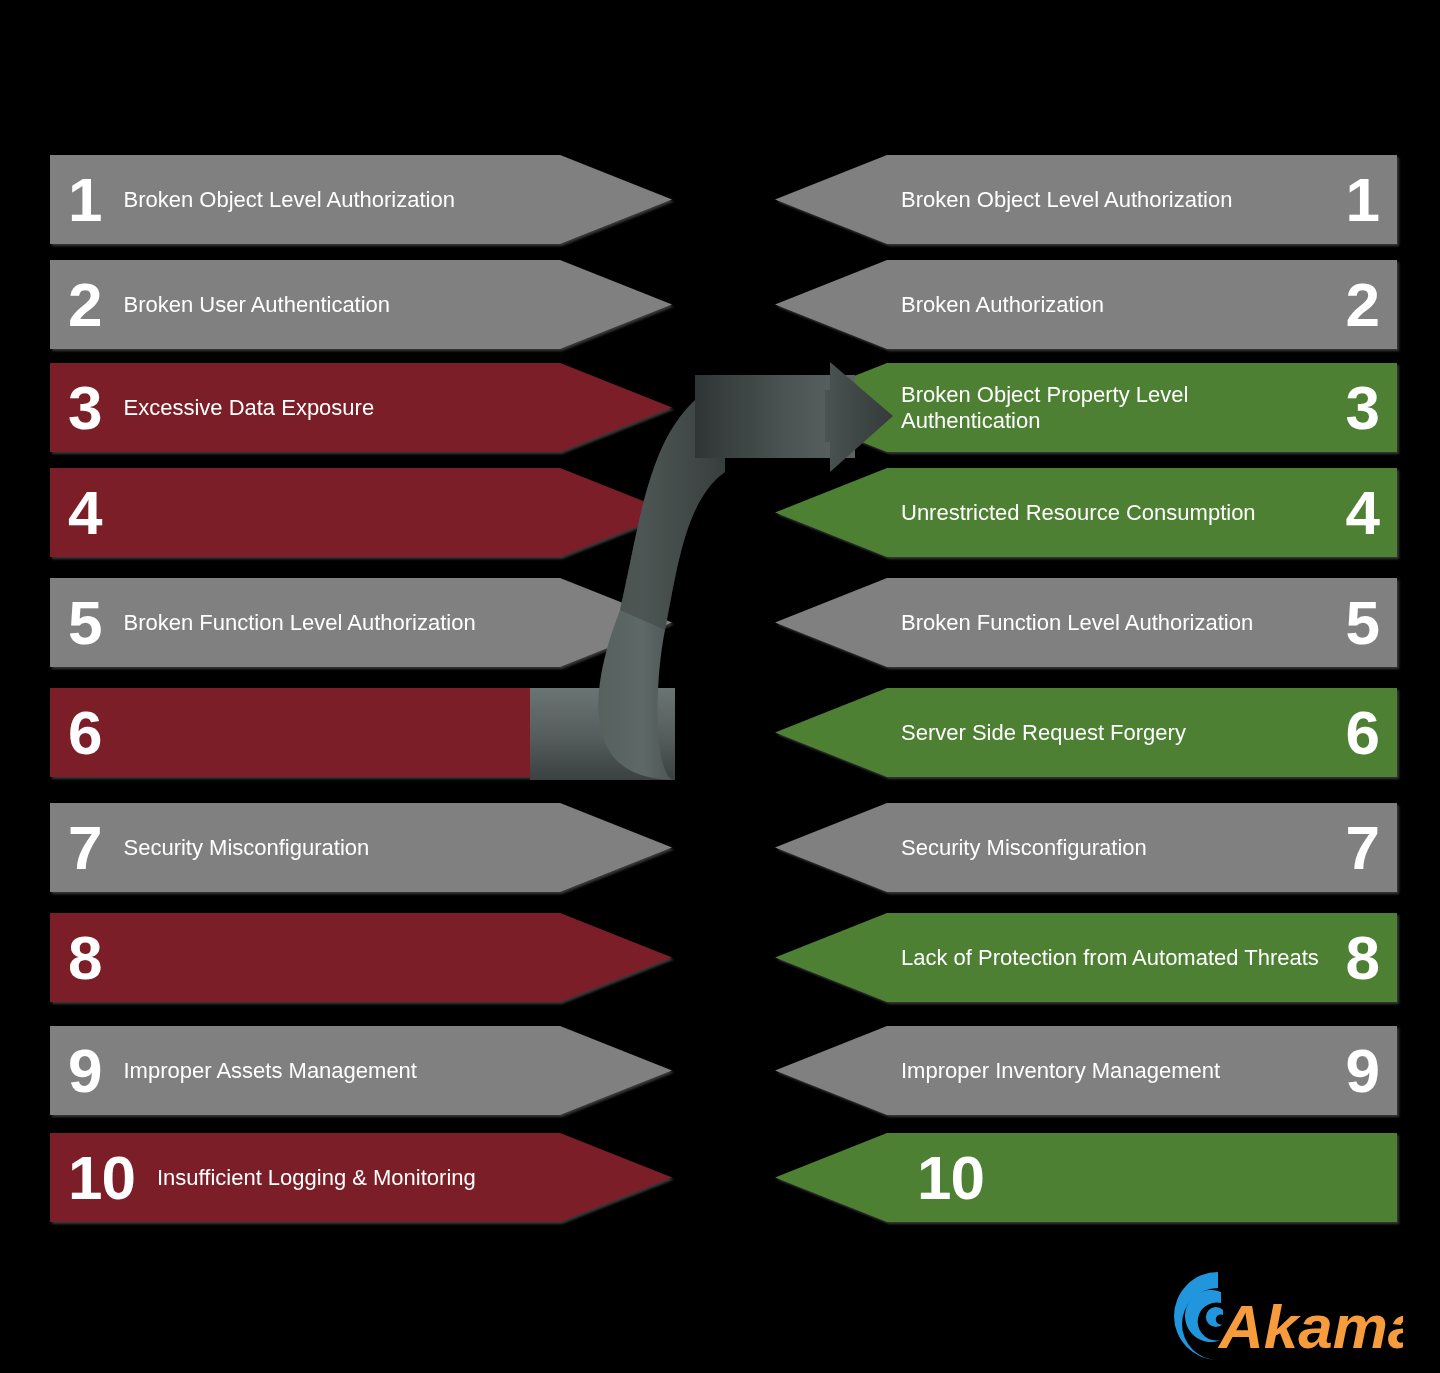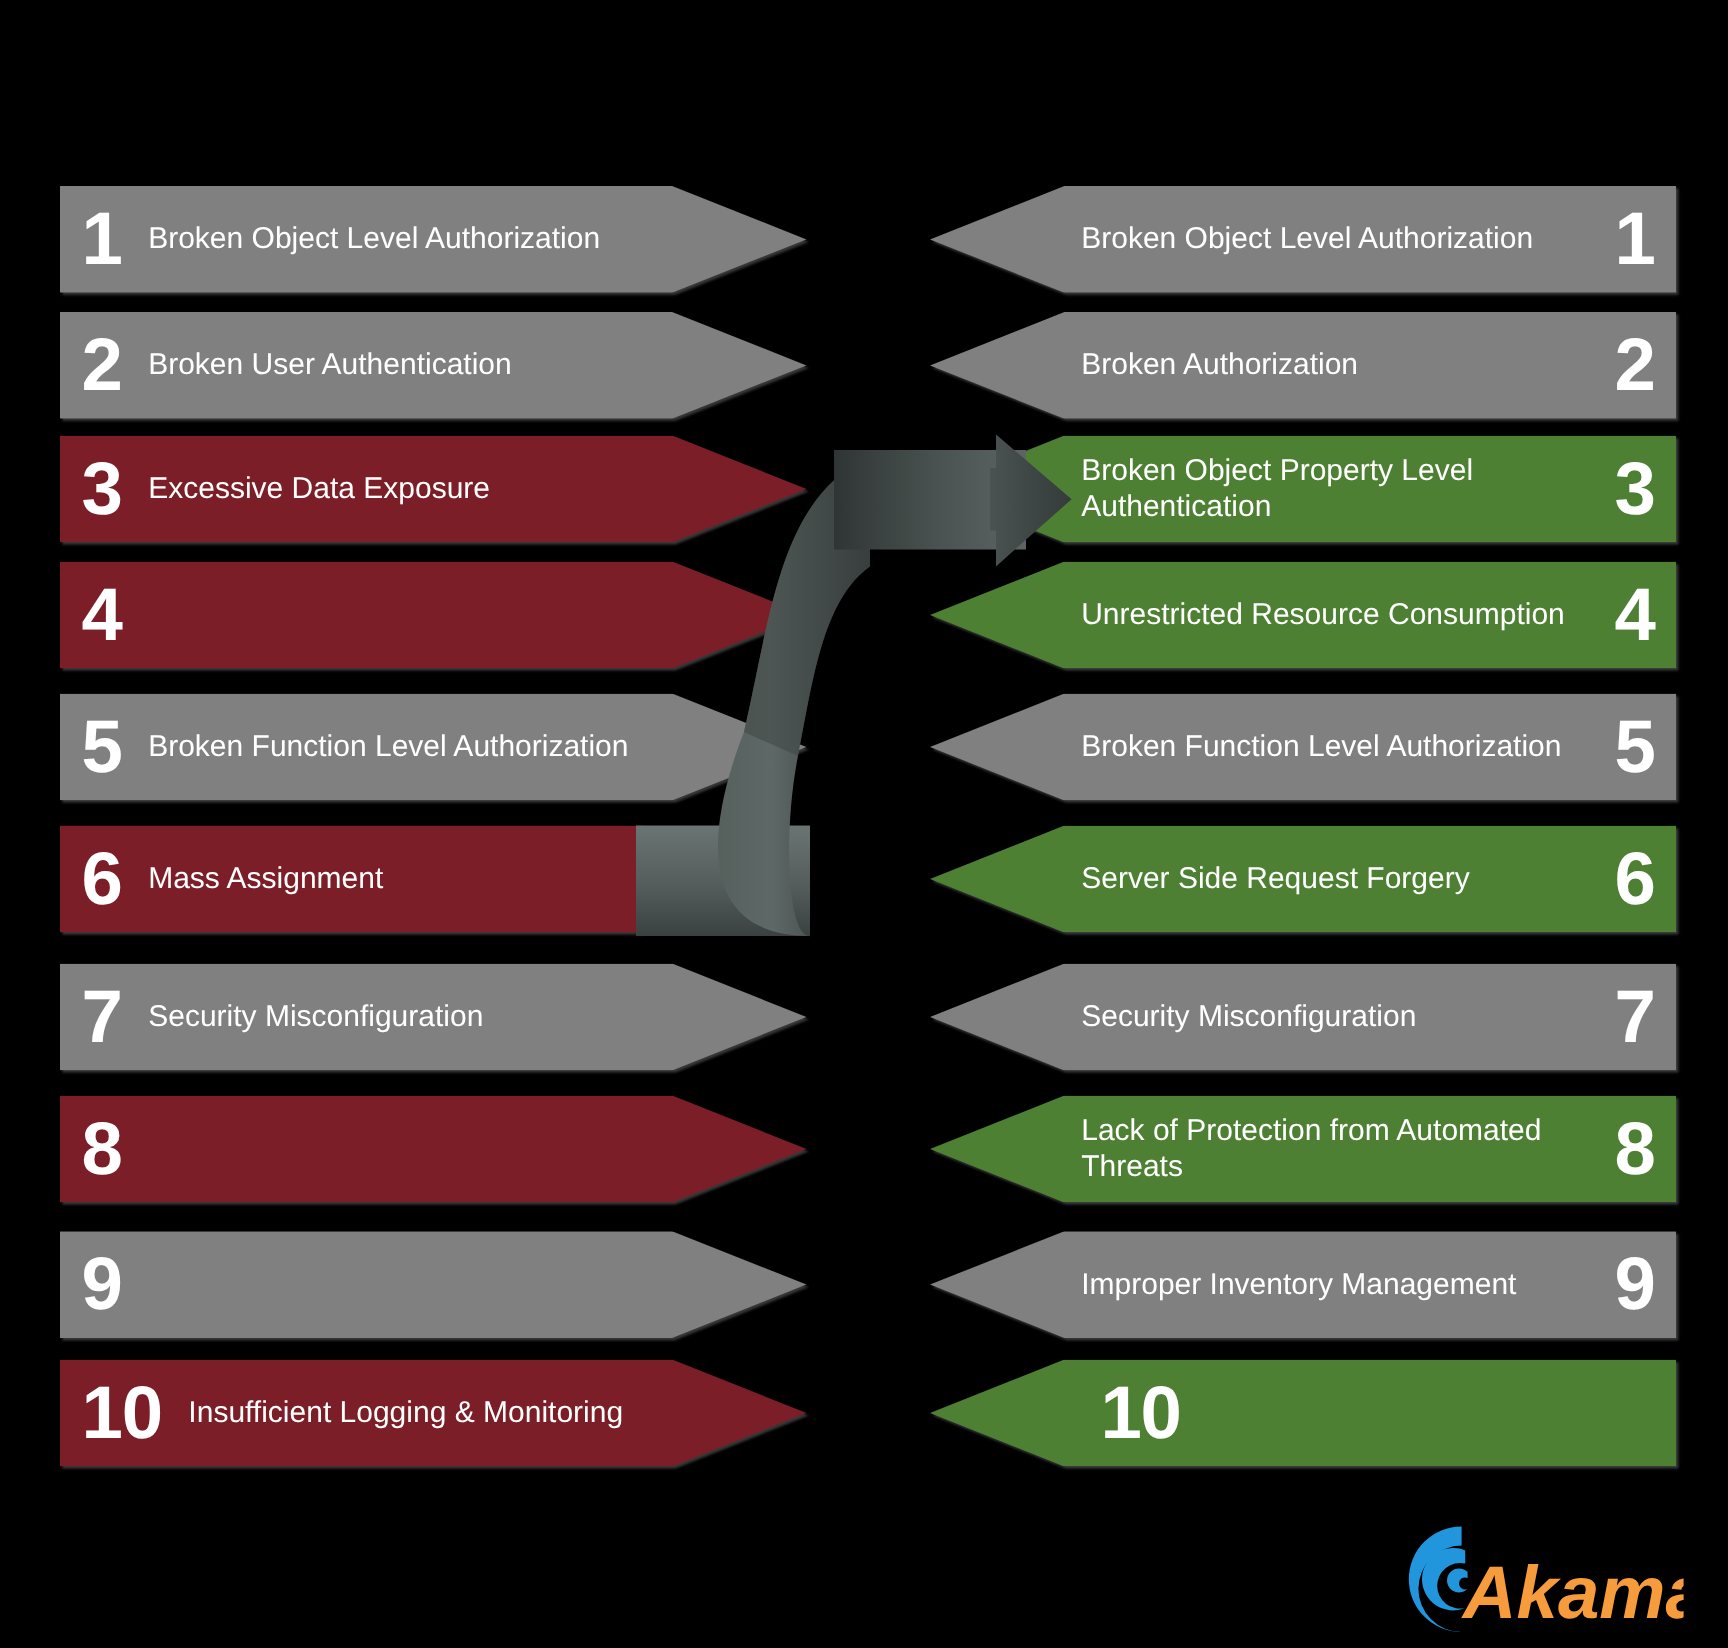--- a/index.html
+++ b/index.html
@@ -65,21 +65,21 @@
     line-height: 1;
     font-weight: 700;
     letter-spacing: -1px;
     flex: 0 0 auto;
   }
   .left-row .num  { margin-right: 22px; }
   .right-row .num { margin-left: 16px; }
 
   .label {
     color: #ffffff;
-    font-size: 25px;
+    font-size: 22px;
     line-height: 1.18;
     flex: 1 1 auto;
   }
   .left-row  .label { text-align: left; }
   .right-row .label { text-align: left; }
   .right-row .num   { order: 2; }
   .right-row .label { order: 1; }
 
   
   #connector {
@@ -155,21 +155,20 @@
         <span class="label">Broken Function Level Authorization</span>
       </div>
     </div>
 
     <div class="row left-row truncated" style="top:688px">
       <div class="shape">
           <div class="fill c-red"></div>
         </div>
       <div class="content">
         <span class="num">6</span>
-        <span class="label">Mass Assignment</span>
       </div>
     </div>
 
     <div class="row left-row" style="top:803px">
       <div class="shape">
           <div class="fill c-gray"></div>
         </div>
       <div class="content">
         <span class="num">7</span>
         <span class="label">Security Misconfiguration</span>
@@ -184,20 +183,21 @@
         <span class="num">8</span>
       </div>
     </div>
 
     <div class="row left-row" style="top:1026px">
       <div class="shape">
           <div class="fill c-gray"></div>
         </div>
       <div class="content">
         <span class="num">9</span>
+        <span class="label">Improper Assets Management</span>
       </div>
     </div>
 
     <div class="row left-row" style="top:1133px">
       <div class="shape">
           <div class="fill c-red"></div>
         </div>
       <div class="content">
         <span class="num">10</span>
         <span class="label">Insufficient Logging &amp; Monitoring</span>

